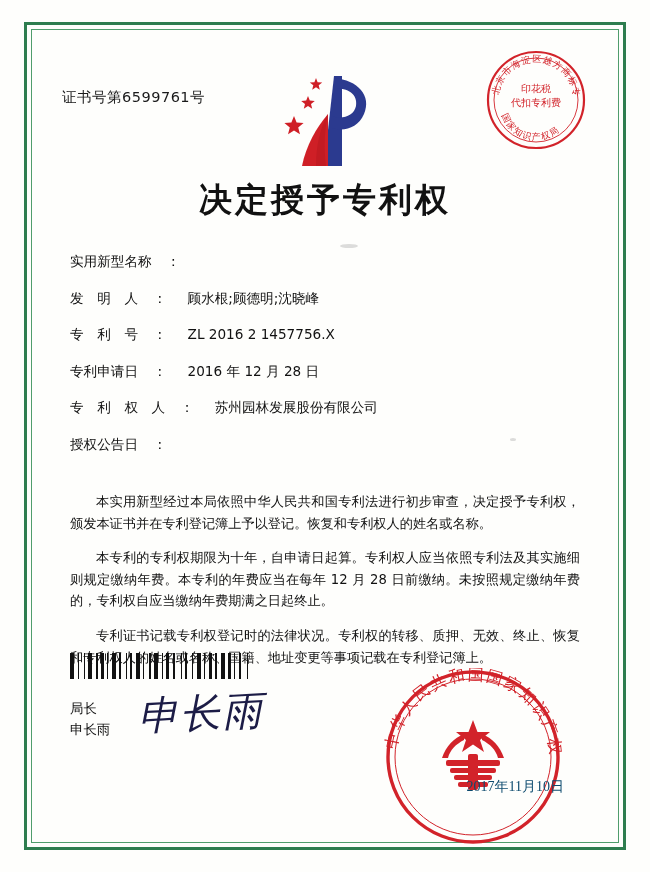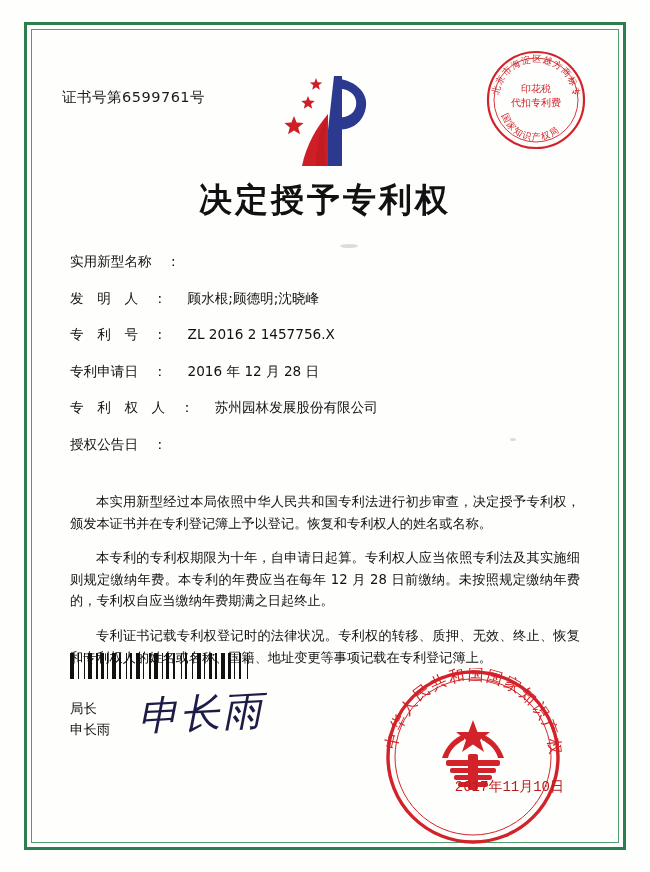--- a/index.html
+++ b/index.html
@@ -168,22 +168,22 @@
     right: 48px;
     top: 630px;
     width: 178px;
     height: 178px;
   }
   .seal-date {
     position: absolute;
     right: 46px;
     top: 740px;
     font-size: 14px;
-    color: #b91c1c;
-    font-family: Liberation Mono, monospace;
+    color: #0c4a6e;
+    font-family: Liberation Serif, serif;
   }
 
   
   .page-footer {
     position: absolute;
     left: 0; right: 0;
     bottom: 2px;
     text-align: center;
     font-size: 12.4px;
     color: #111;

